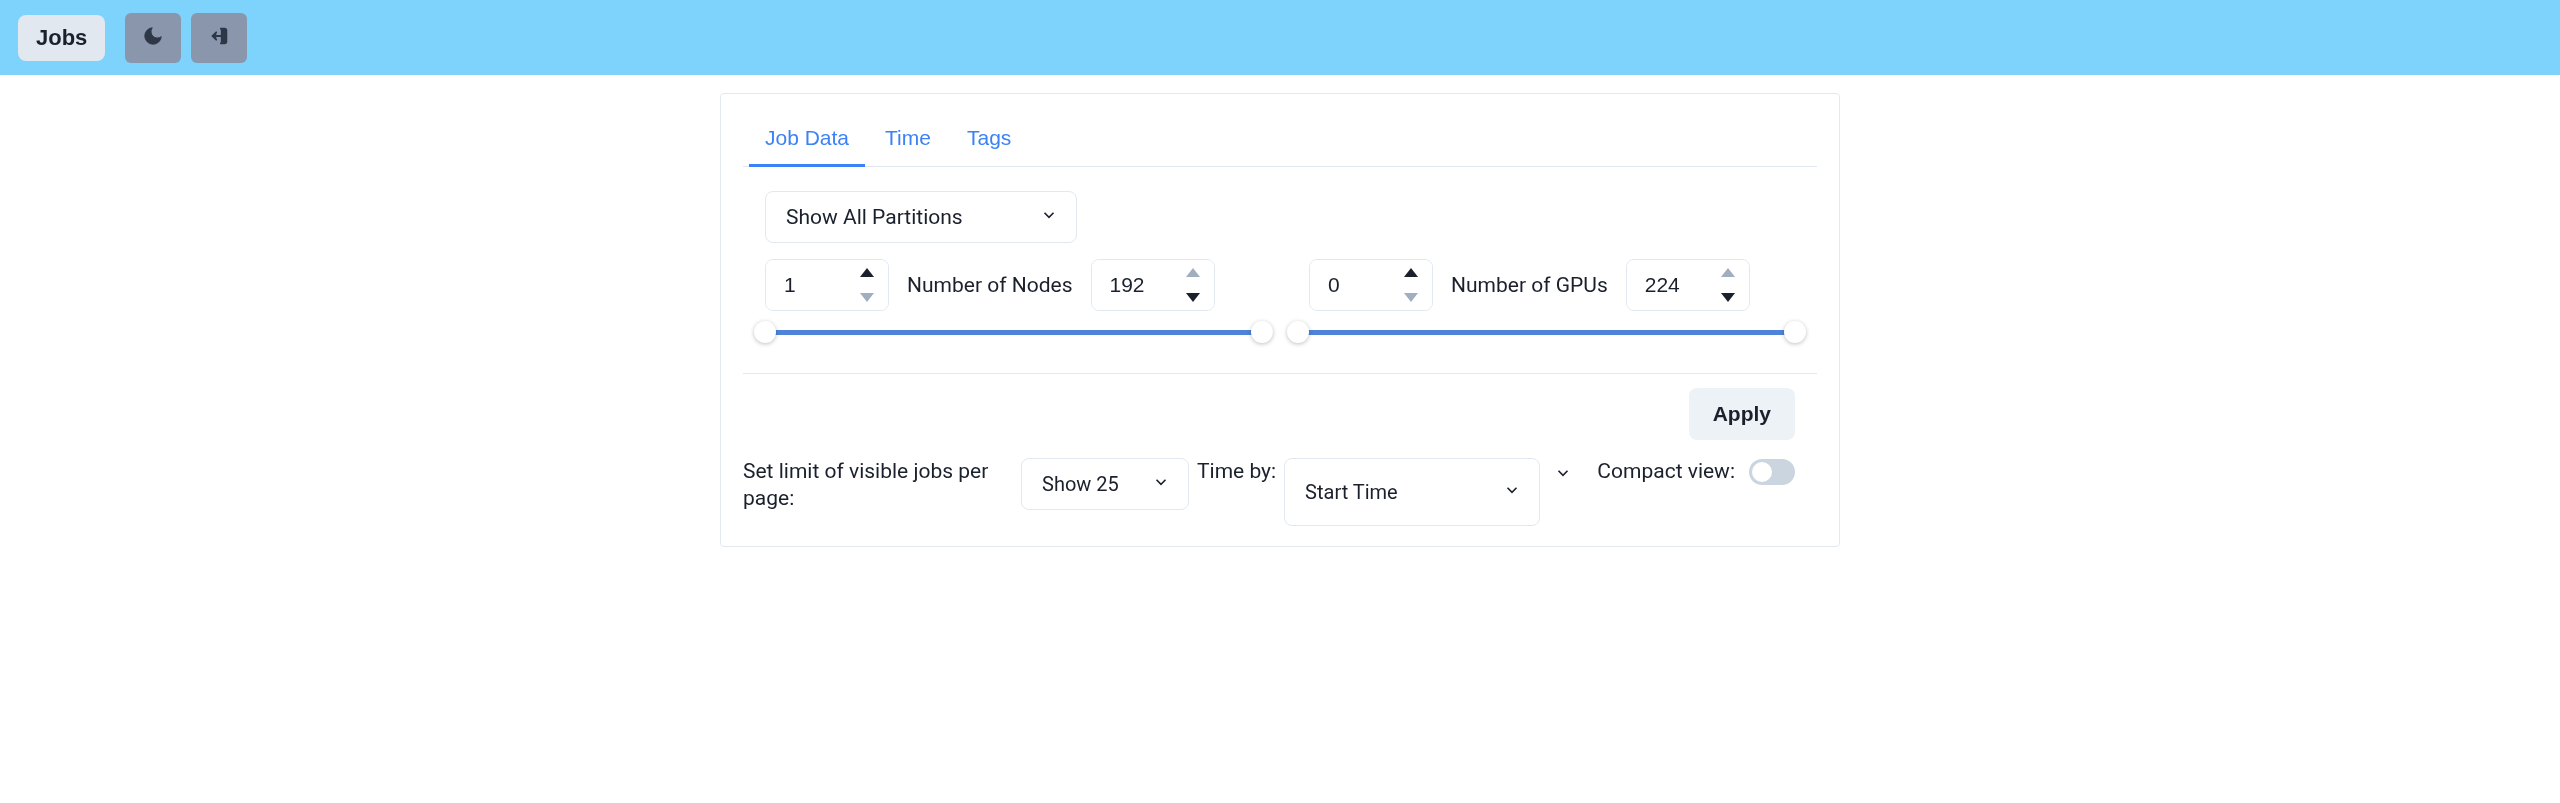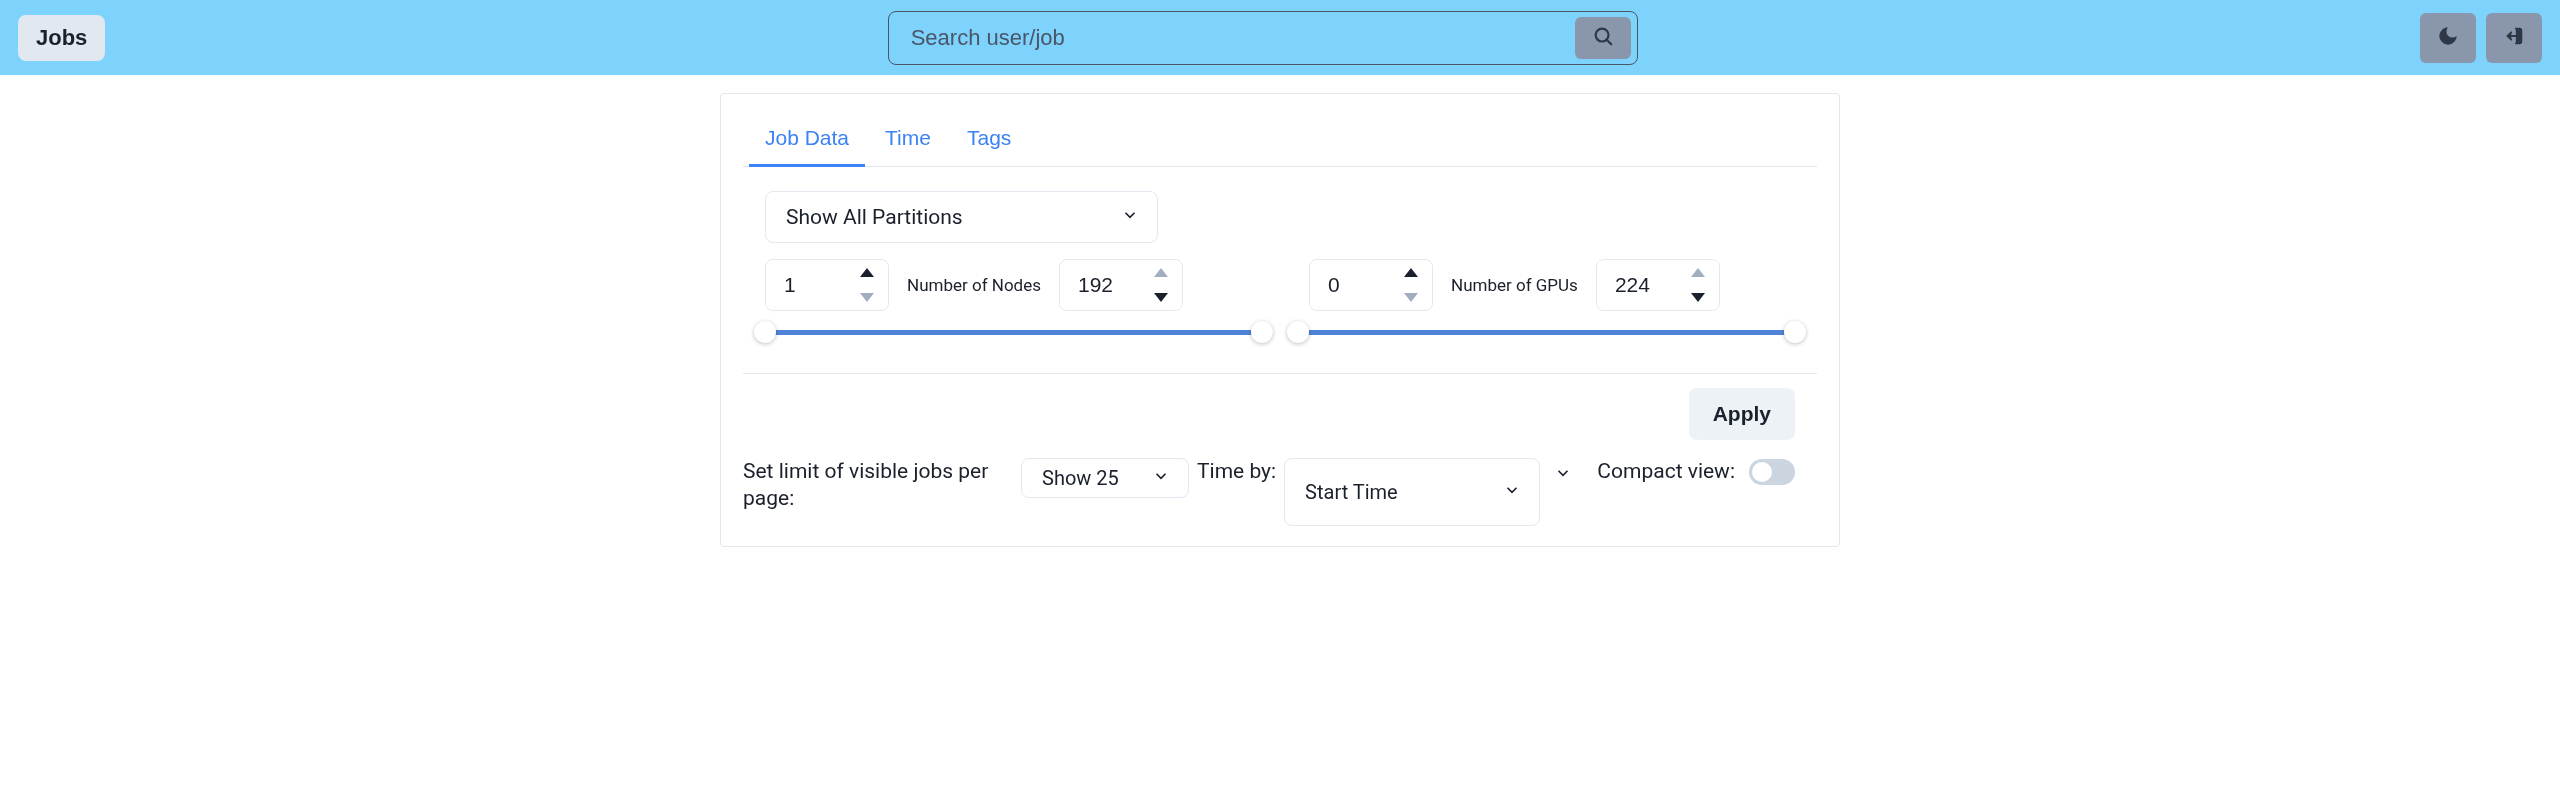--- a/index.html
+++ b/index.html
@@ -133,23 +133,23 @@
     align-items: center;
     justify-content: space-between;
     border: 1px solid #e2e8f0;
     border-radius: 8px;
     height: 52px;
     padding: 0 18px 0 20px;
     font-size: 21px;
     cursor: pointer;
     background: #fff;
   }
-  .select.partitions { width: 393px; }
+  .select.partitions { width: 312px; }
   .select.jobs { width: 360px; }
-  .select.small { width: 168px; height: 40px; font-size: 20px; }
+  .select.small { width: 168px; height: 52px; font-size: 20px; }
   .select.sortby { width: 256px; height: 68px; font-size: 20px; }
 
   .chev svg { width: 18px; height: 18px; stroke: #1a202c; stroke-width: 2.2; fill: none; }
 
   
   .range-group {
     display: flex;
     align-items: center;
     gap: 18px;
     flex: 1;
@@ -191,21 +191,21 @@
     width: 0; height: 0;
     border-left: 7px solid transparent;
     border-right: 7px solid transparent;
   }
   .tri-up { border-bottom: 9px solid #1a202c; }
   .tri-down { border-top: 9px solid #1a202c; }
   .tri-up.disabled { border-bottom-color: #a0aec0; }
   .tri-down.disabled { border-top-color: #a0aec0; }
 
   .range-label {
-    font-size: 17px;
+    font-size: 21px;
     color: #1a202c;
     white-space: nowrap;
   }
 
   
   .slider-row {
     display: flex;
     gap: 36px;
     margin-top: 10px;
   }
@@ -297,31 +297,20 @@
     background: #fff;
     border-radius: 50%;
   }
 </style>
 </head>
 <body>
 
 <div class="topbar">
   <button class="brand-btn">Jobs</button>
 
-  <div class="search-wrap">
-    <input class="search-input" type="text" placeholder="Search user/job" style="">
-    <button class="search-btn">
-      <span>
-        <svg viewBox="0 0 24 24" fill="none" stroke-width="2.4" stroke-linecap="round">
-          <circle cx="11" cy="11" r="7"></circle>
-          <line x1="21" y1="21" x2="16" y2="16"></line>
-        </svg>
-      </span>
-    </button>
-  </div>
 
   <div class="top-actions">
     <button class="icon-btn">
       <span>
         <svg viewBox="0 0 24 24">
             <path d="M21 12.8A9 9 0 1 1 11.2 3a7 7 0 0 0 9.8 9.8z"></path>
           </svg>
       </span>
     </button>
     <button class="icon-btn">

